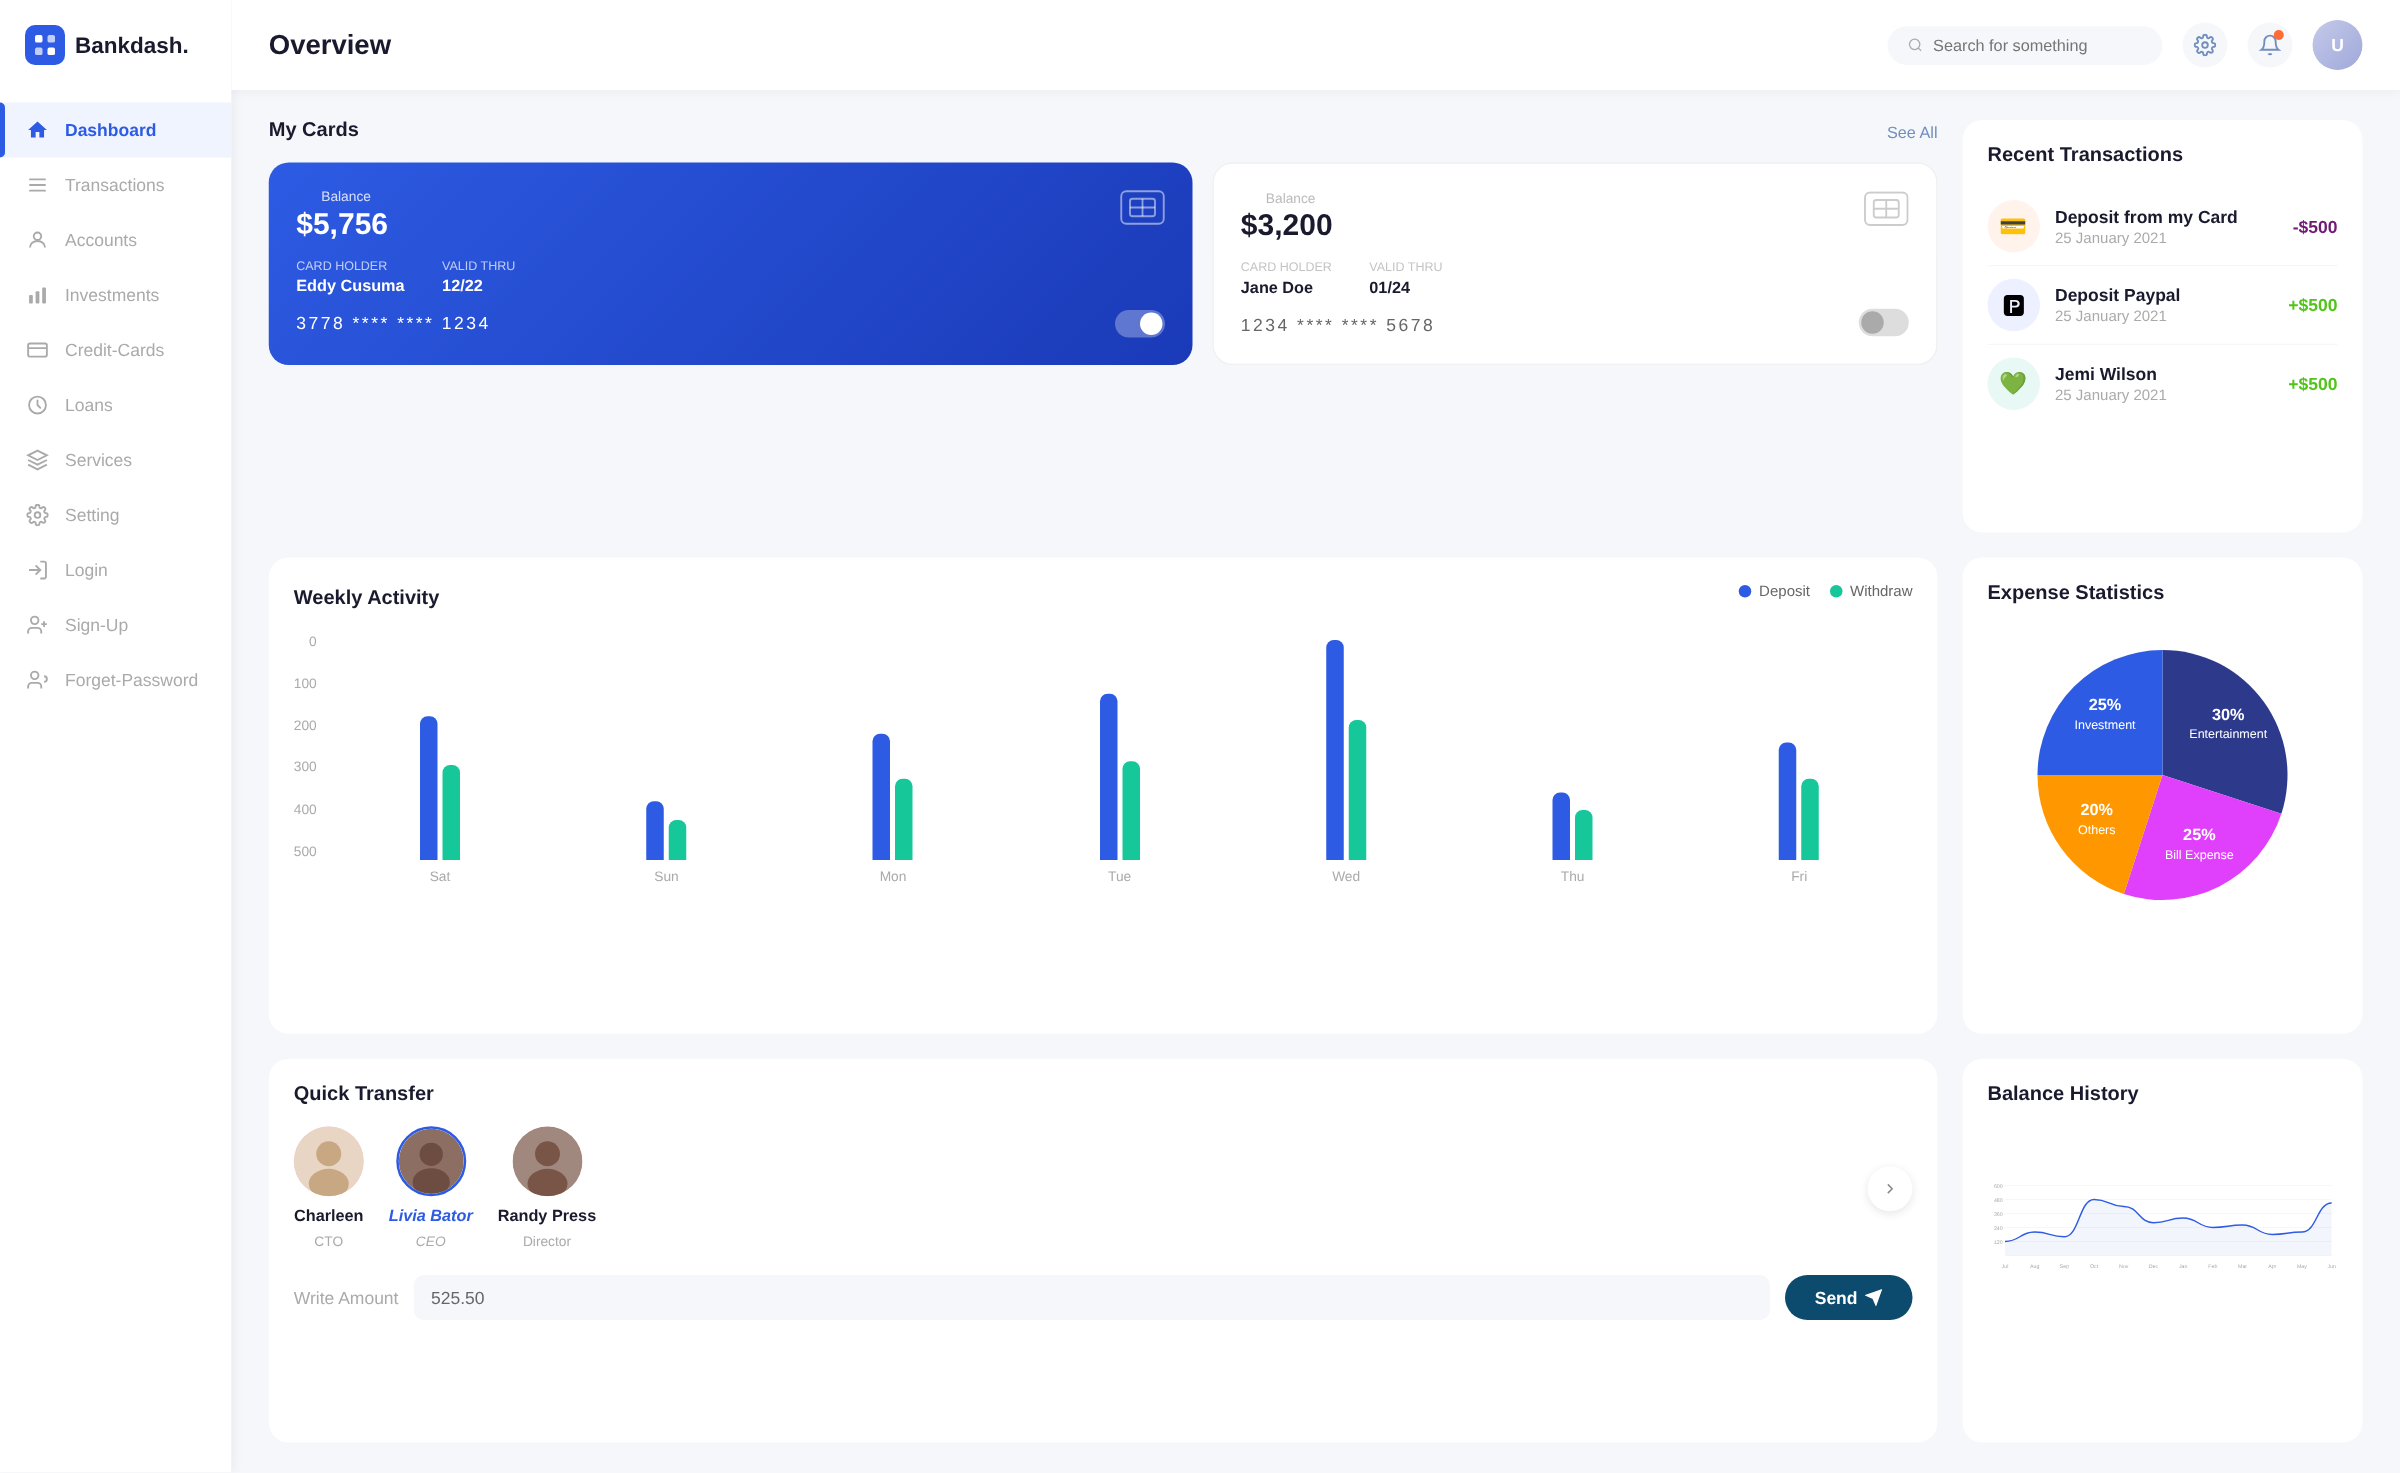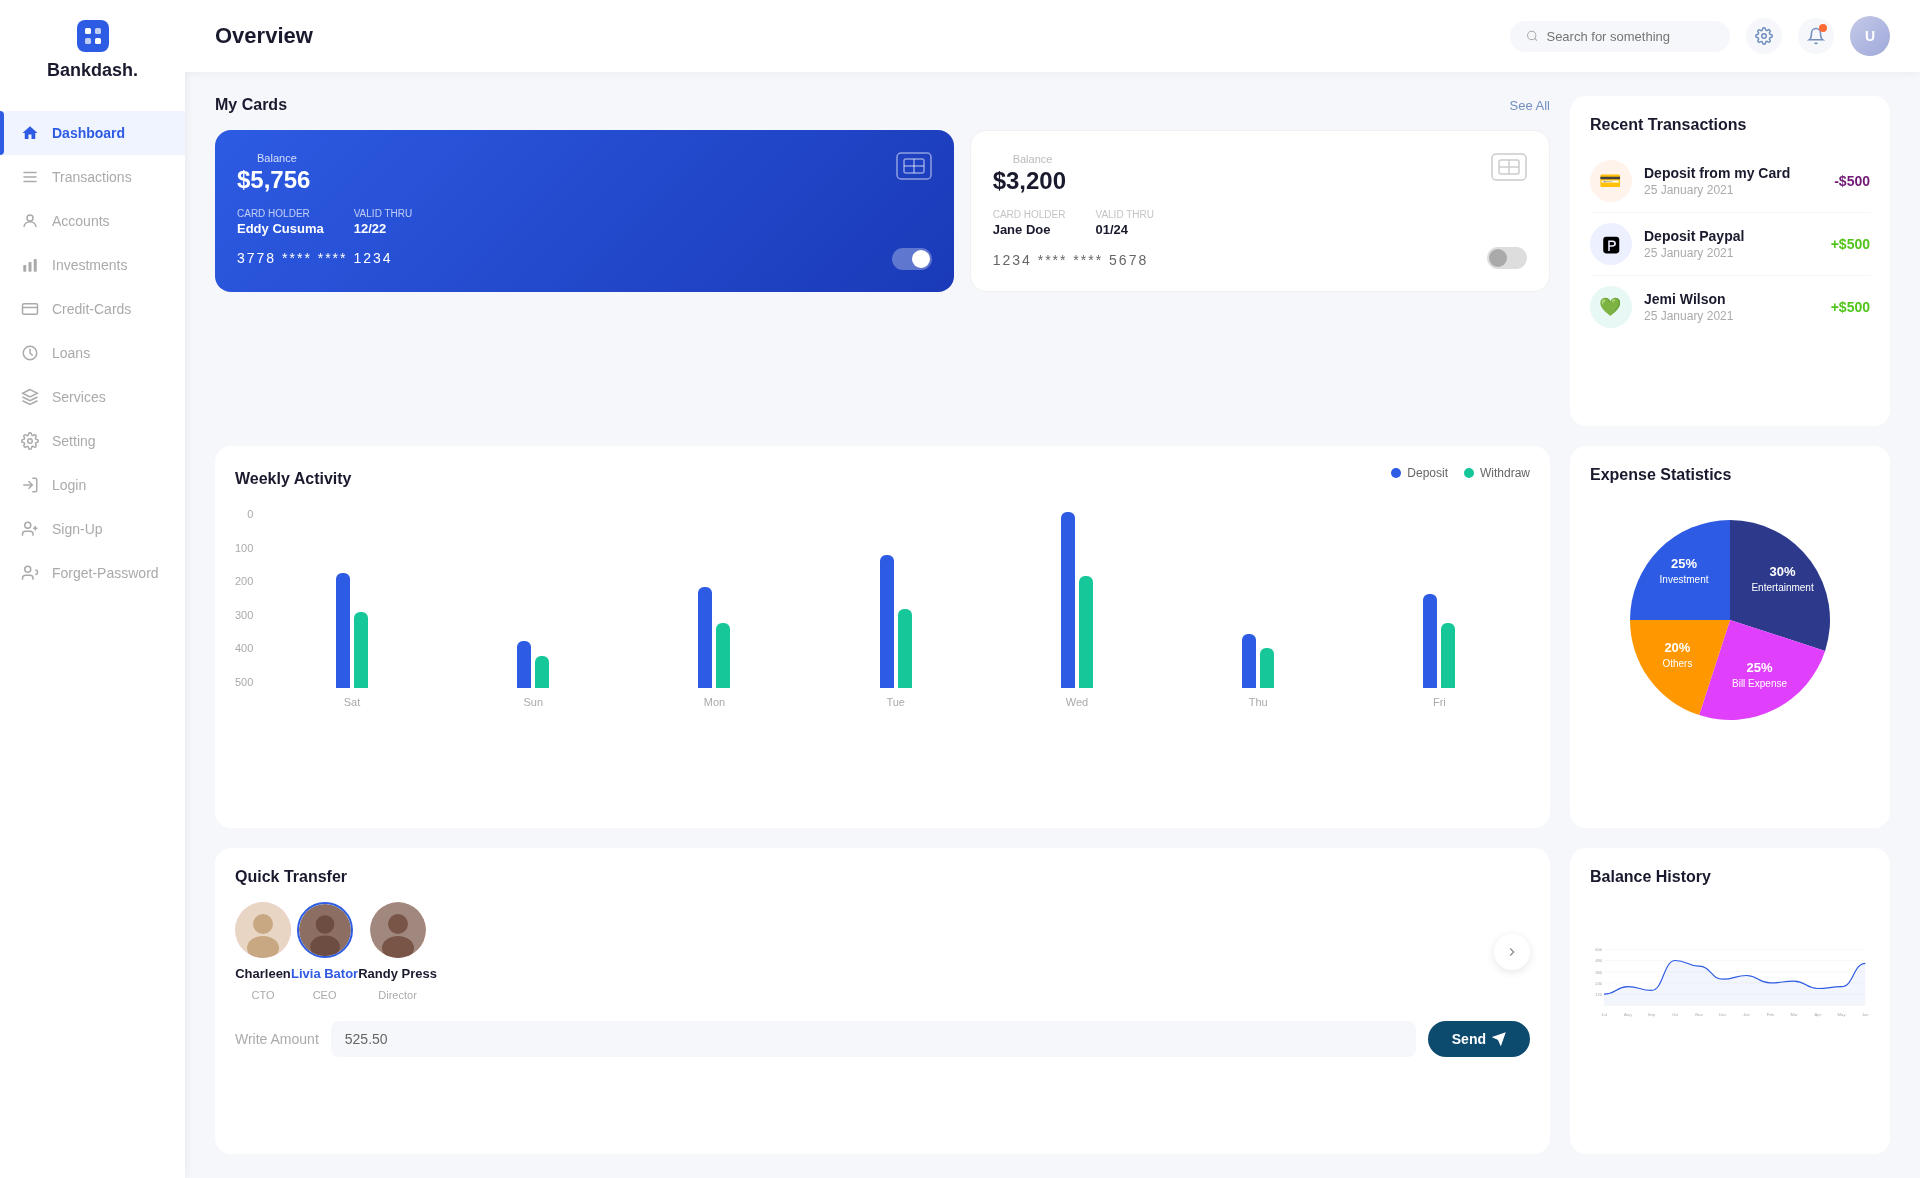--- a/index.html
+++ b/index.html
@@ -12,21 +12,21 @@
       display: flex;
       flex-direction: column;
       padding: 20px 0;
       box-shadow: 2px 0 8px rgba(0,0,0,0.05);
       flex-shrink: 0;
       overflow-y: auto;
     }
     .sidebar-logo {
       display: flex; align-items: center; gap: 8px;
       padding: 0 20px 30px 20px;
-      font-size: 18px; font-weight: 700; color: #1a1a2e; flex-direction: column;
+      font-size: 18px; font-weight: 700; color: #1a1a2e;
     }
     .sidebar-logo-icon {
       width: 32px; height: 32px; background: #2d5be3;
       border-radius: 8px; display: flex; align-items: center; justify-content: center;
     }
     .sidebar-logo-icon svg { width: 18px; height: 18px; }
     .sidebar-item {
       display: flex; align-items: center; gap: 12px;
       padding: 12px 20px; cursor: pointer;
       color: #aaa; font-size: 14px; font-weight: 500;
@@ -590,21 +590,21 @@
           <div class="transfer-avatar-img" style="background:linear-gradient(135deg,#fce4ec,#f8bbd0);">
             <svg width="56" height="56" viewBox="0 0 56 56">
               <circle cx="28" cy="28" r="28" fill="#e8d5c4"></circle>
               <circle cx="28" cy="22" r="10" fill="#c8a882"></circle>
               <ellipse cx="28" cy="46" rx="16" ry="12" fill="#c8a882"></ellipse>
             </svg>
           </div>
           <div class="transfer-avatar-name">Charleen</div>
           <div class="transfer-avatar-role">CTO</div>
         </div>
-        <div class="transfer-avatar-item" style="margin: 0 0;">
+        <div class="transfer-avatar-item" style="margin: 0 20px; font-style: italic;">
           <div class="transfer-avatar-img" style="background:linear-gradient(135deg,#e3f2fd,#bbdefb);border:2px solid #2d5be3;">
             <svg width="56" height="56" viewBox="0 0 56 56">
               <circle cx="28" cy="28" r="28" fill="#8d6e63"></circle>
               <circle cx="28" cy="22" r="10" fill="#6d4c41"></circle>
               <ellipse cx="28" cy="46" rx="16" ry="12" fill="#6d4c41"></ellipse>
             </svg>
           </div>
           <div class="transfer-avatar-name" style="color:#2d5be3;font-weight:700;">Livia Bator</div>
           <div class="transfer-avatar-role">CEO</div>
         </div>

